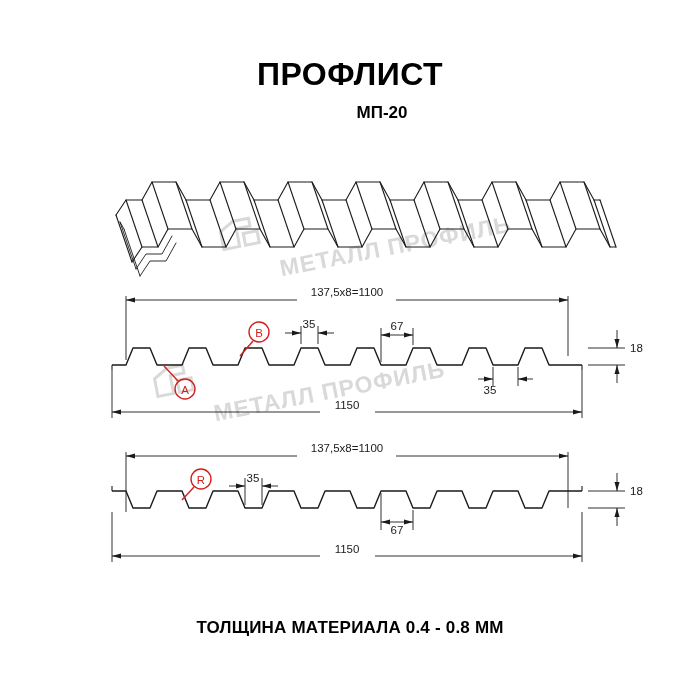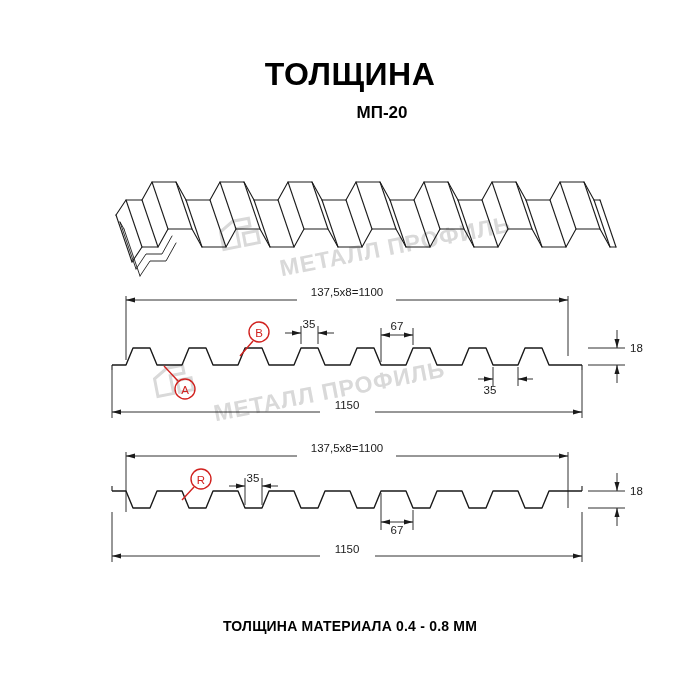--- a/index.html
+++ b/index.html
@@ -40,21 +40,21 @@
     font-size: 17px;
     font-weight: bold;
     padding-left: 32px;
   }
   .footer {
     position: absolute;
     top: 618px;
     left: 0;
     width: 700px;
     text-align: center;
-    font-size: 14px;
+    font-size: 17px;
     font-weight: bold;
     letter-spacing: 0.2px;
   }
   svg.drawing {
     position: absolute;
     top: 0;
     left: 0;
   }
   .wm {
     position: absolute;
@@ -72,21 +72,21 @@
     pointer-events: none;
   }
   .wm-logo1 { top: 215px; left: 218px; transform: rotate(-11deg); }
   .wm-logo2 { top: 362px; left: 152px; transform: rotate(-11deg); }
 </style>
 </head>
 <body>
 
 <div class="page">
 
-  <div class="title">ТОЛЩИНА</div>
+  <div class="title">ПРОФЛИСТ</div>
   <div class="subtitle">МП-20</div>
 
   <div class="wm-logo wm-logo1">
     <svg width="56" height="40" viewBox="0 0 56 40">
       <path d="M4 30 L4 12 L18 4 L34 4 L34 12 L20 12 L20 30 Z" fill="none" stroke="#d9d9d9" stroke-width="3"></path>
       <path d="M26 30 L26 18 L40 18 L40 30 Z" fill="none" stroke="#d9d9d9" stroke-width="3"></path>
     </svg>
   </div>
   <div class="wm wm1">МЕТАЛЛ ПРОФИЛЬ</div>
 

